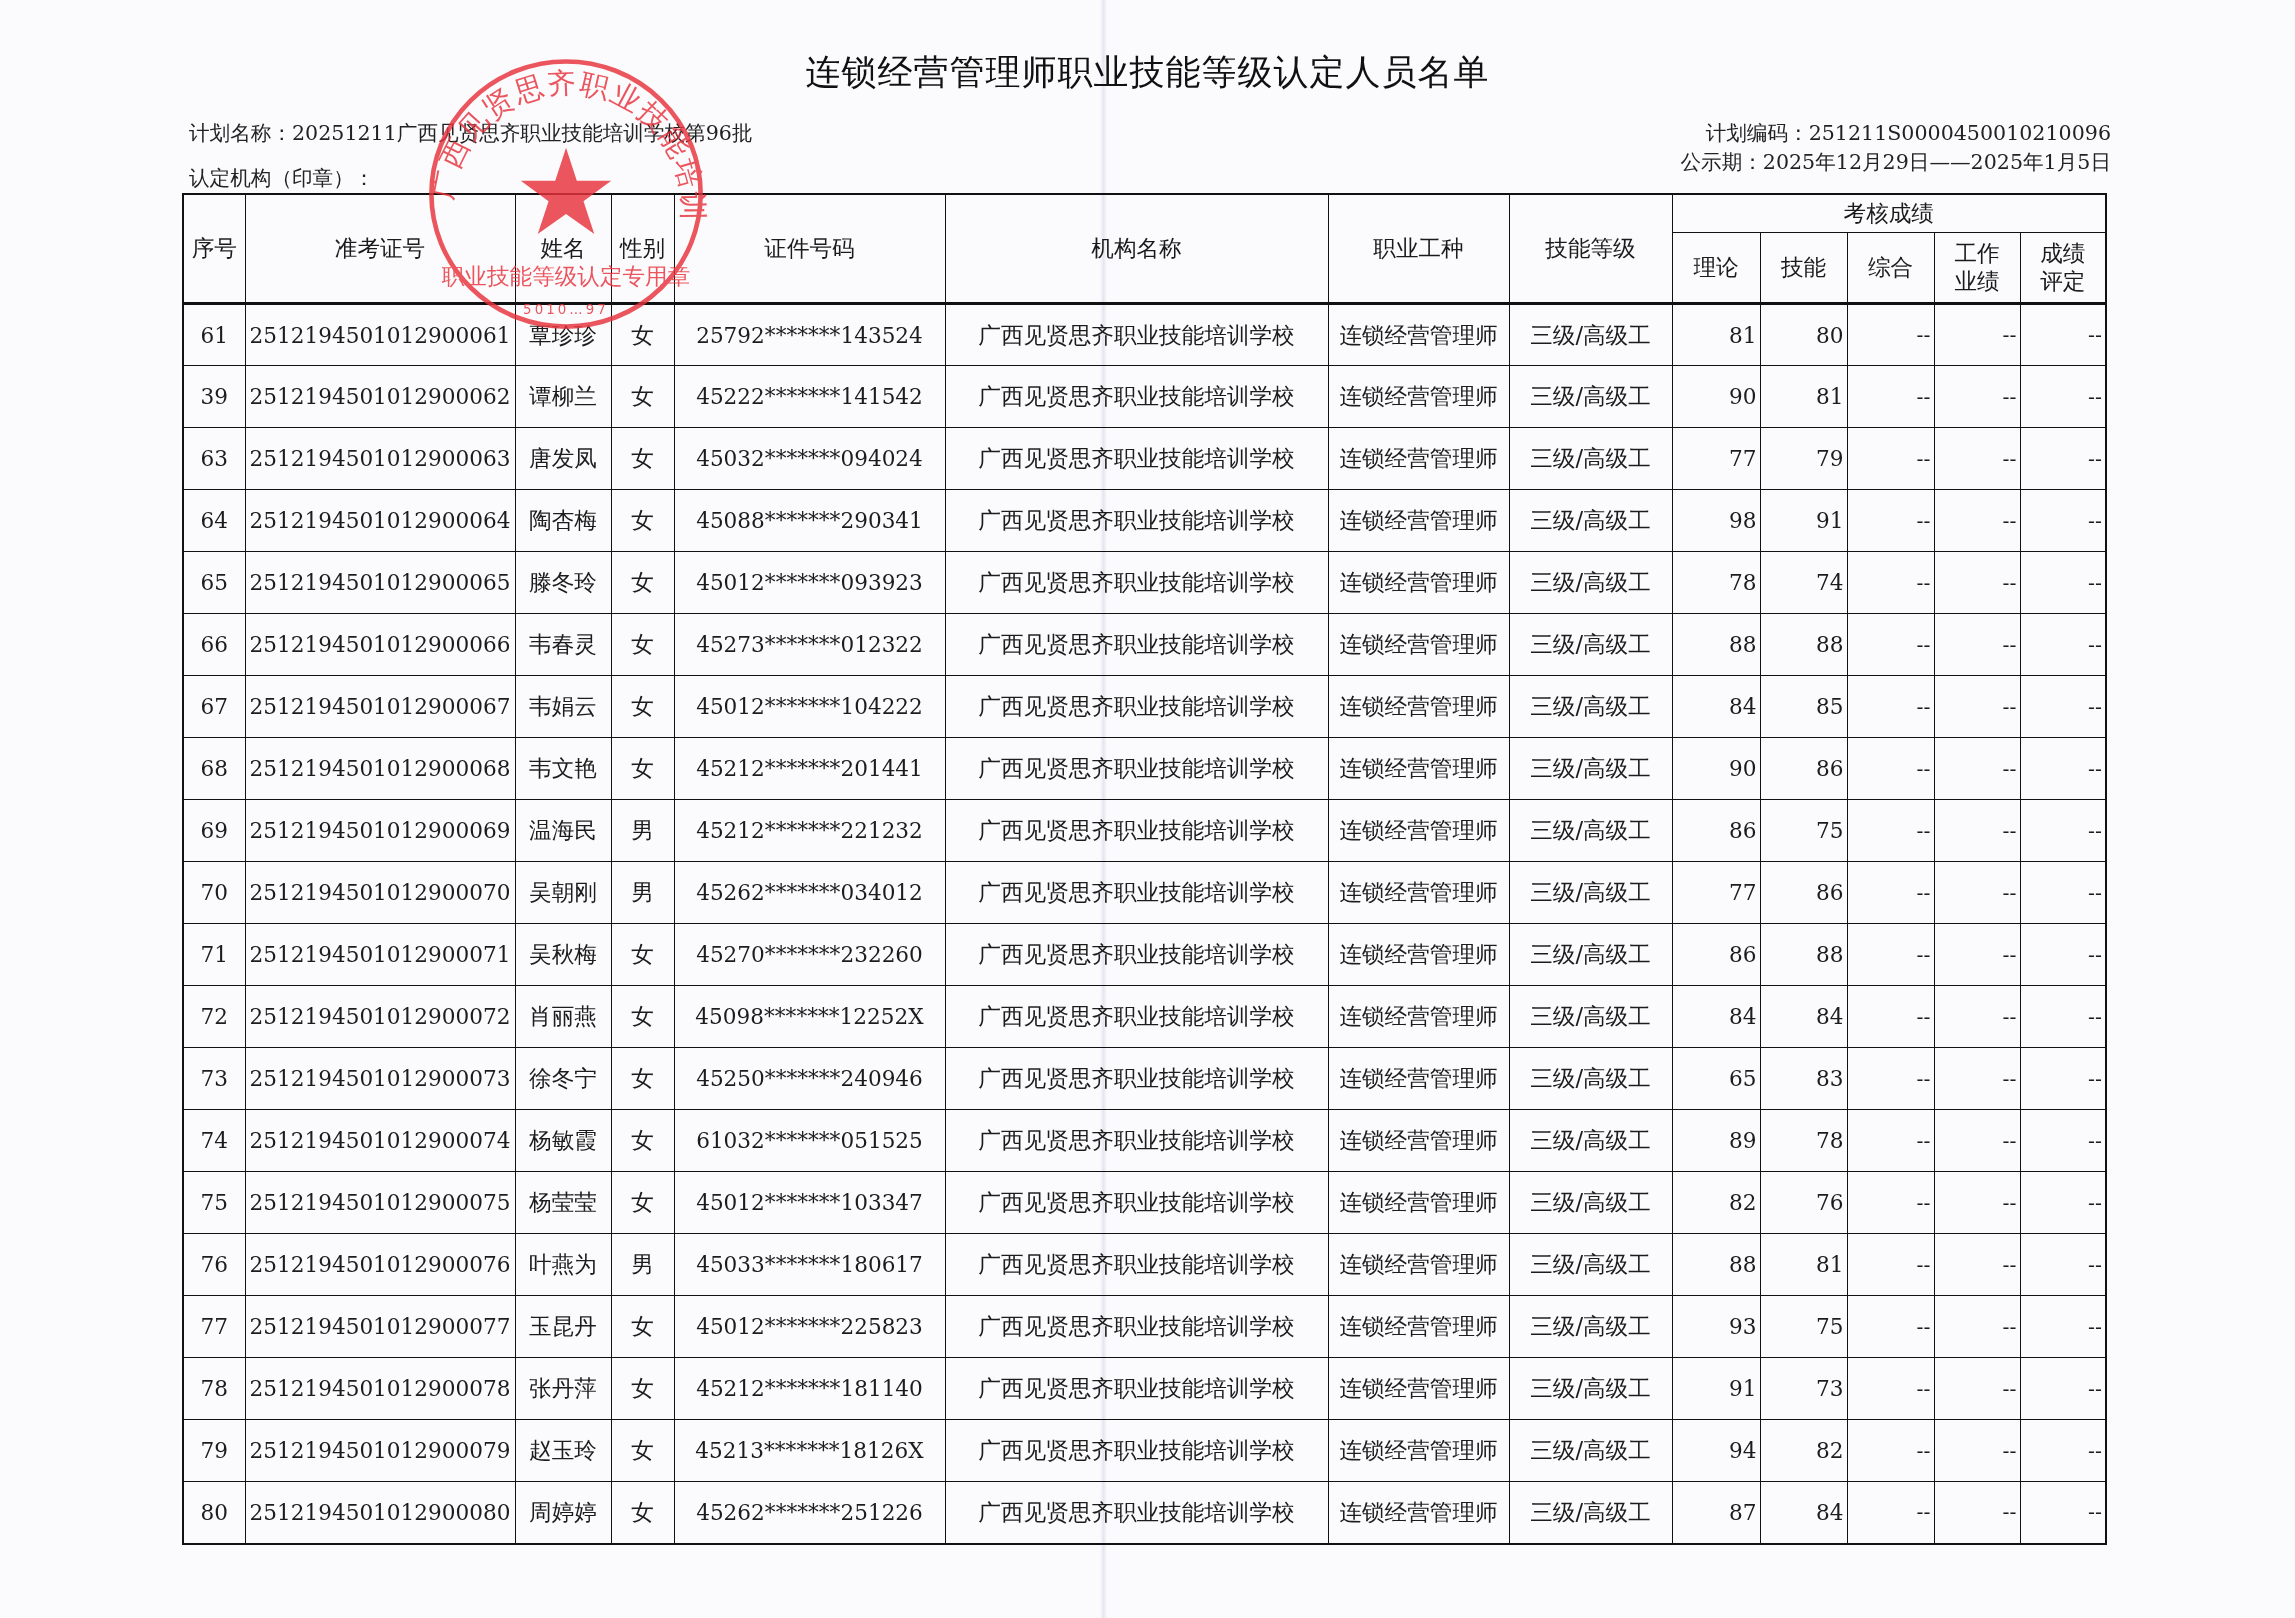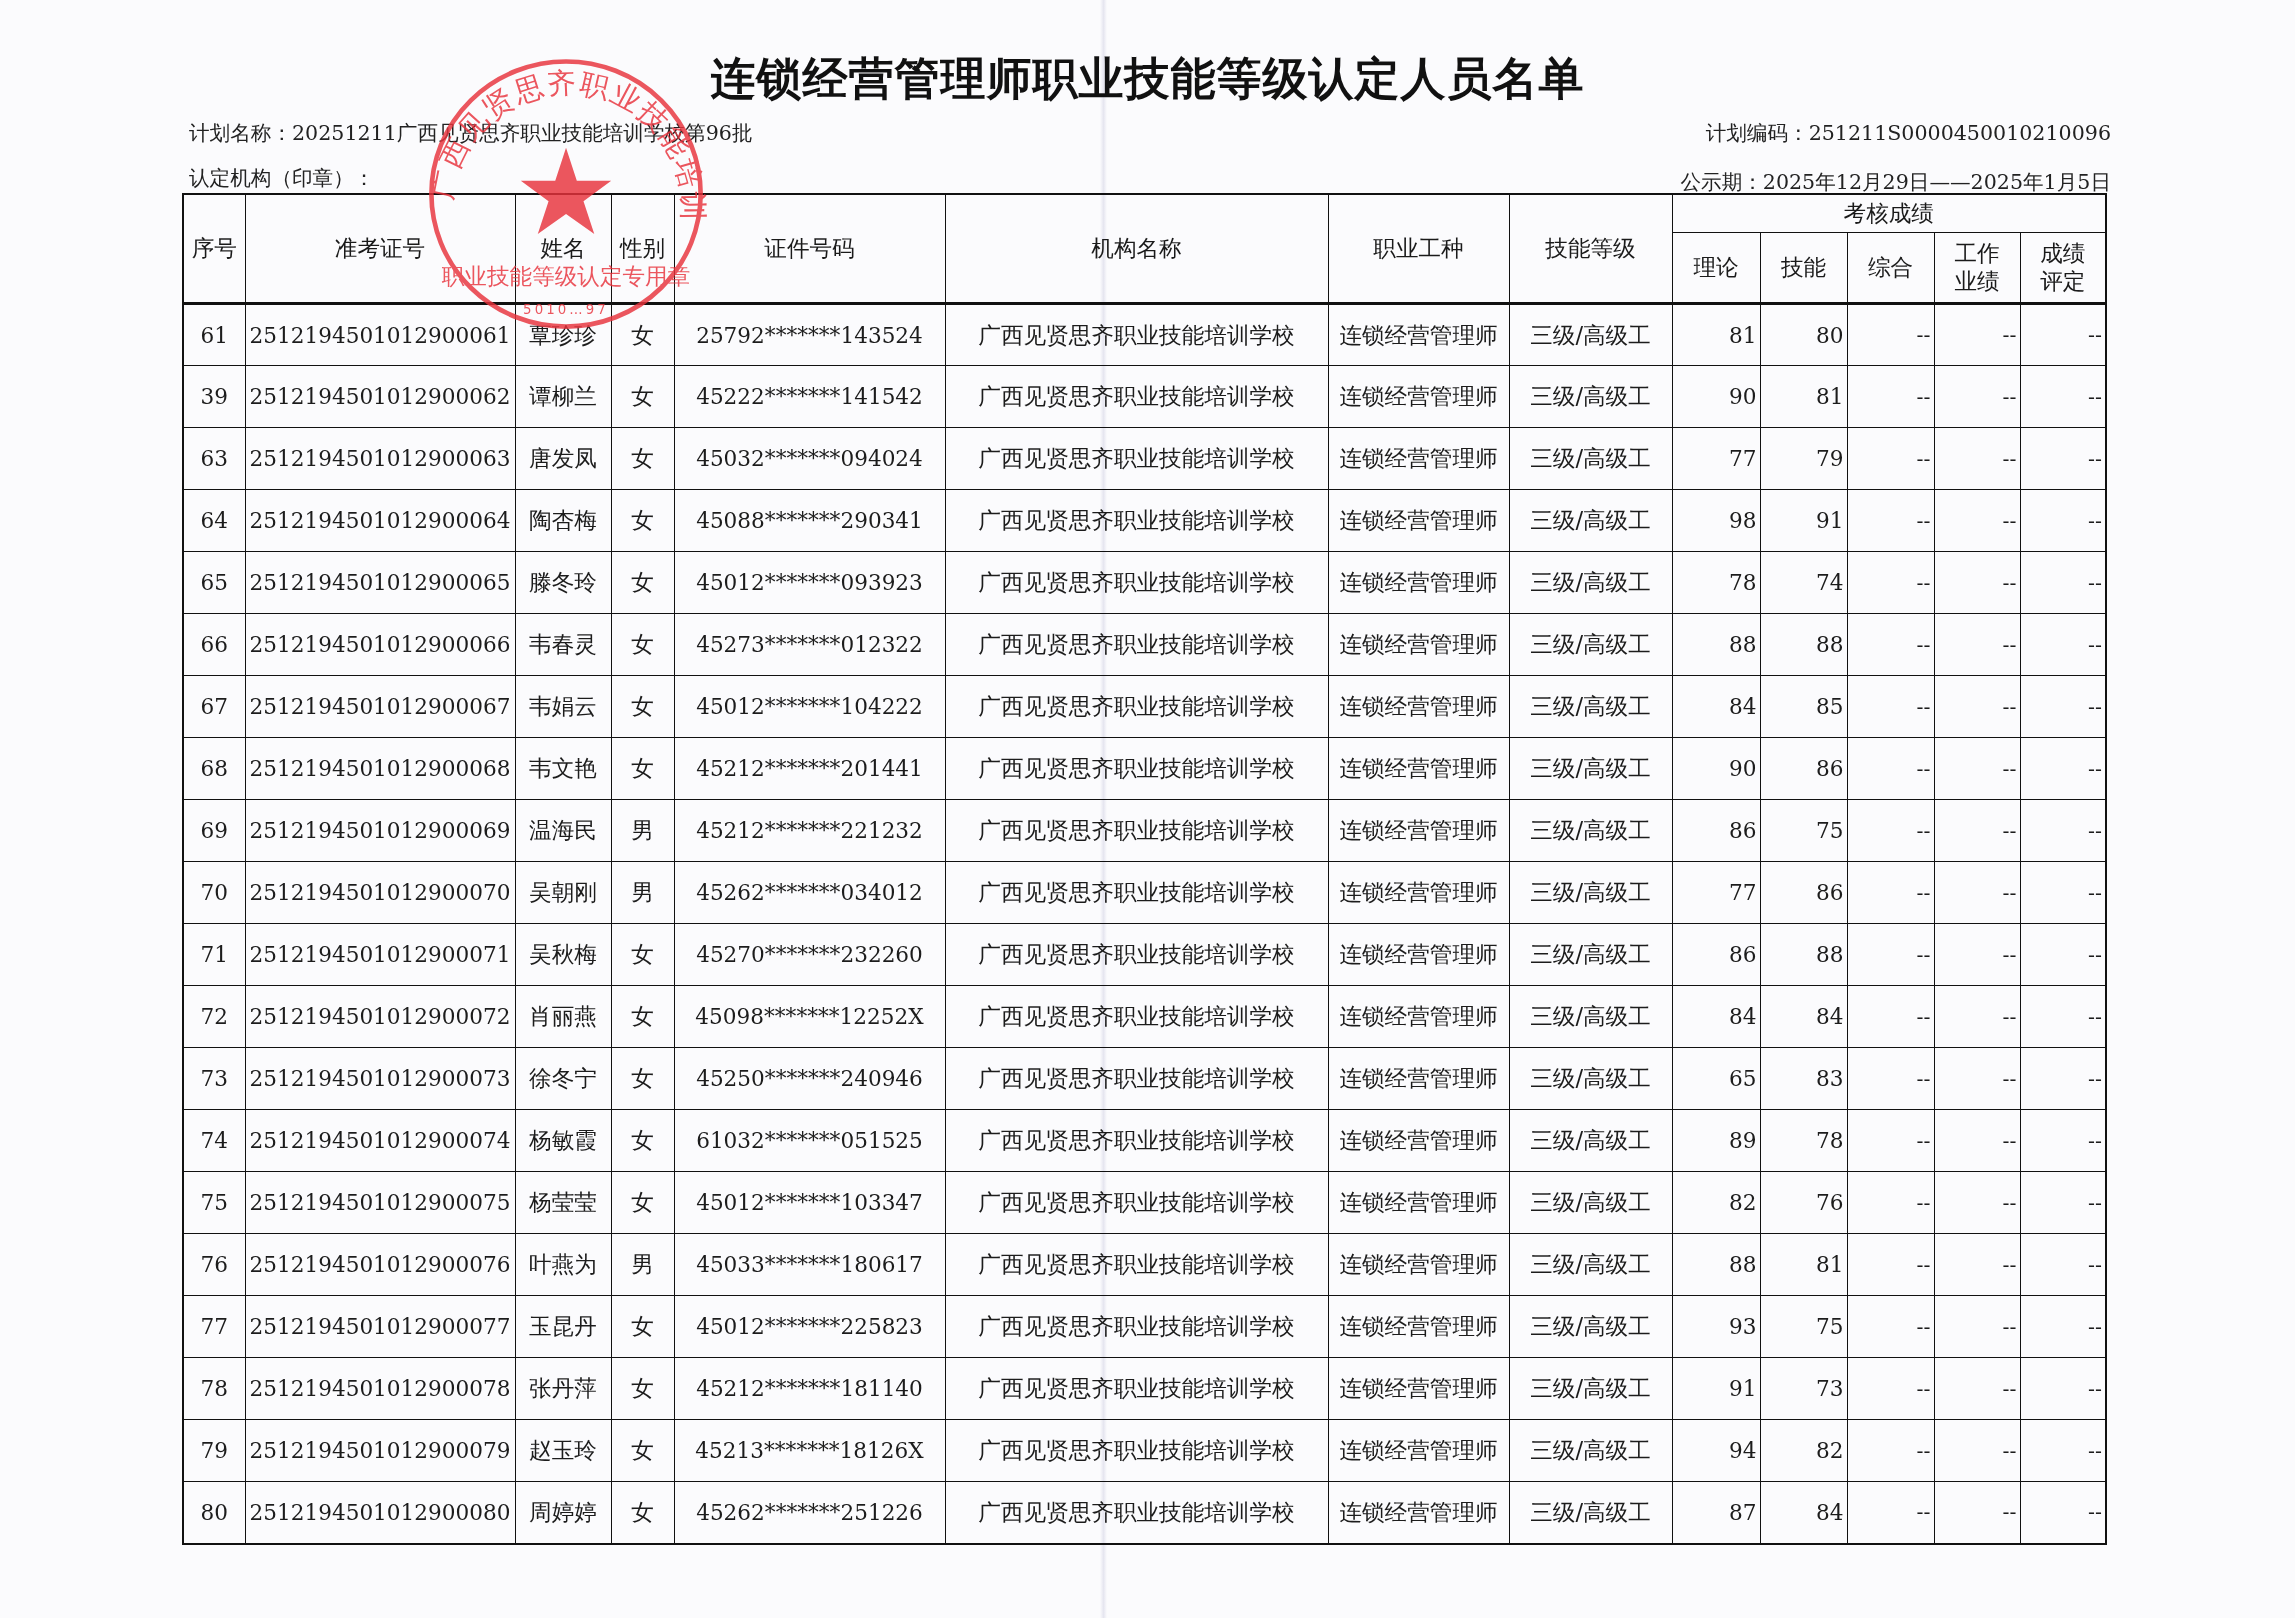--- a/index.html
+++ b/index.html
@@ -12,21 +12,21 @@
     color: #1a1a1a;
   }
   .fold {
     position: absolute; left: 1100px; top: 0; width: 7.2px; height: 1619px;
     background: linear-gradient(90deg, rgba(200,200,220,0) 0%, rgba(190,190,215,0.35) 50%, rgba(200,200,220,0) 100%);
   }
   .title {
     position: absolute; left: 0; right: 0; top: 49px;
     text-align: center;
     font-family: "DejaVu Sans", sans-serif;
-    font-weight: bold; font-size: 45px; letter-spacing: 1px;
+    font-weight: normal; font-size: 35px; letter-spacing: 1px;
     color: #111;
   }
   .meta {
     position: absolute;
     font-family: "DejaVu Sans", sans-serif;
     font-size: 20.6px; color: #222;
     white-space: nowrap;
   }
   .meta .v { font-family: "DejaVu Serif", serif; }
   table {
@@ -76,21 +76,21 @@
 
 <div class="meta" style="left:189px; top:119px;">
   <span>计划名称：</span><span class="v">20251211广西见贤思齐职业技能培训学校第96批</span>
 </div>
 <div class="meta" style="right:184px; top:119px;">
   <span>计划编码：</span><span class="v">251211S0000450010210096</span>
 </div>
 <div class="meta" style="left:189px; top:164px;">
   <span>认定机构（印章）：</span>
 </div>
-<div class="meta" style="right:184px; top:168px;">
+<div class="meta" style="right:184px; top:148px;">
   <span>公示期：</span><span class="v">2025年12月29日——2025年1月5日</span>
 </div>
 
 <table>
   <colgroup>
     <col style="width:62px">
     <col style="width:270px">
     <col style="width:96px">
     <col style="width:63px">
     <col style="width:271px">

